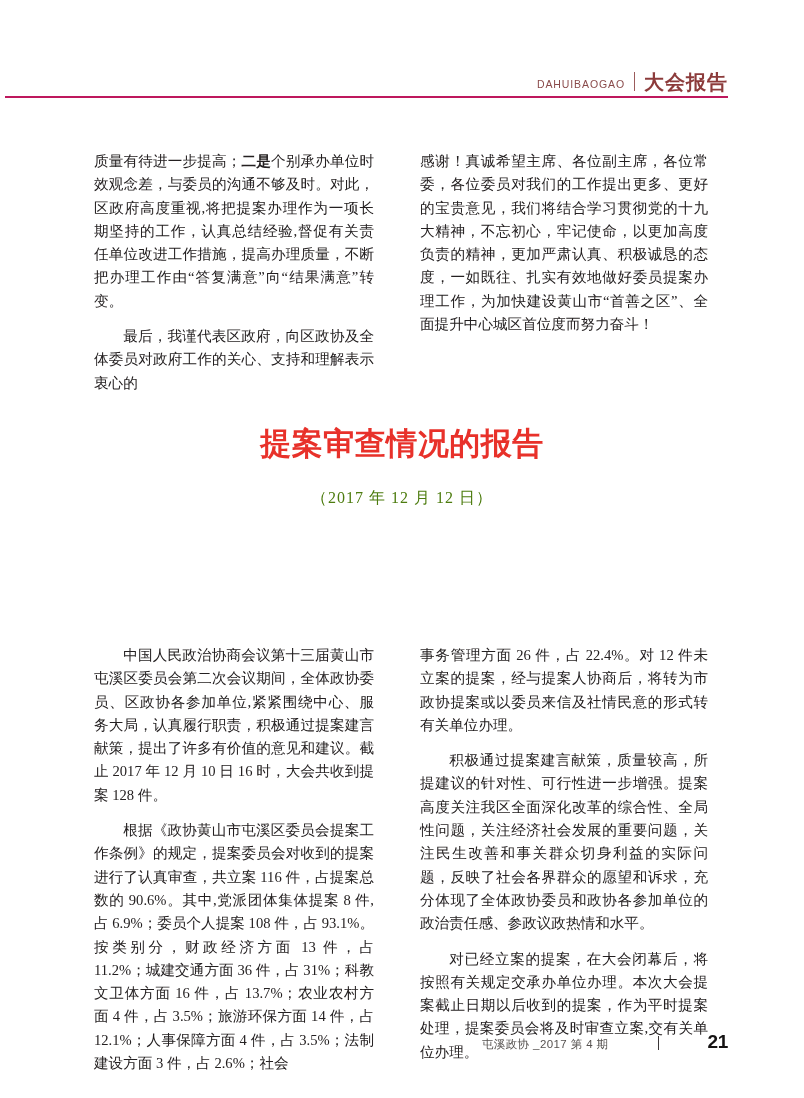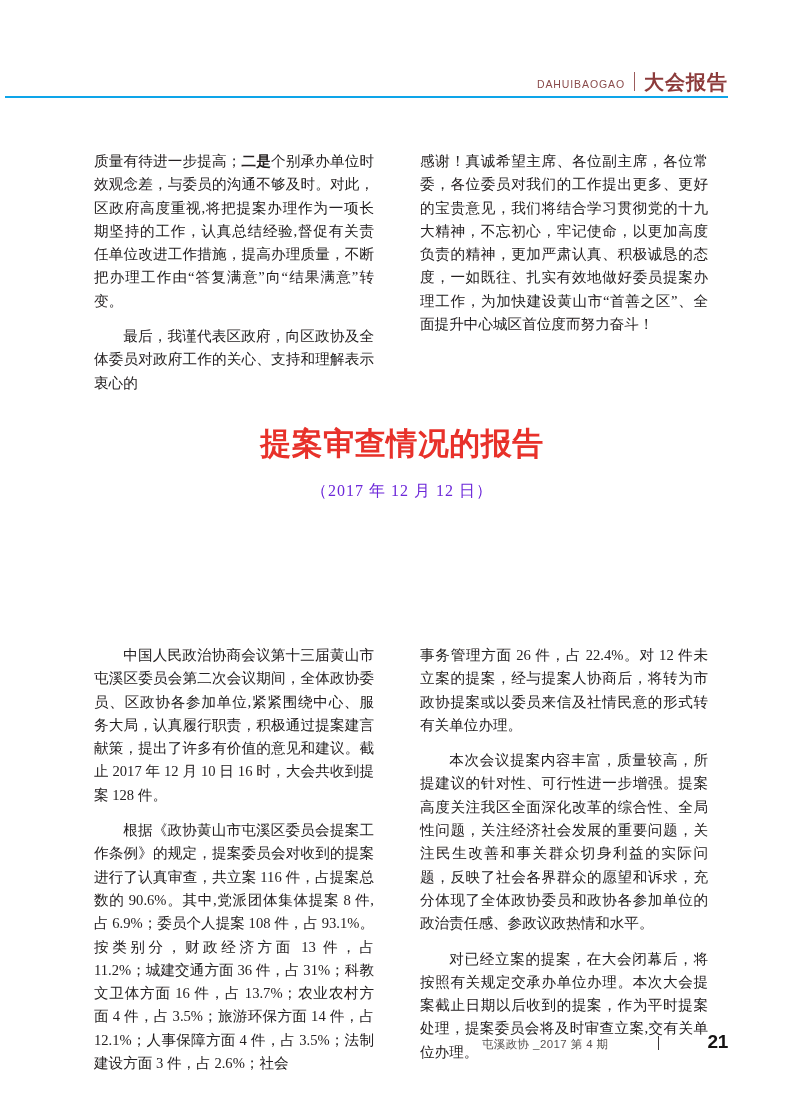--- a/index.html
+++ b/index.html
@@ -29,21 +29,21 @@
   
   .page-header {
     position: absolute;
     left: 5px;
     top: 62px;
     width: 723px;
     height: 36px;
     display: flex;
     align-items: flex-end;
     justify-content: flex-end;
-    border-bottom: 2px solid #0ea5e9;
+    border-bottom: 2px solid #be185d;
     box-sizing: border-box;
     padding-bottom: 4px;
   }
   .header-pinyin {
     font-family: "Liberation Sans", "DejaVu Sans", sans-serif;
     font-size: 10.5px;
     letter-spacing: 0.9px;
     color: #8a4a4a;
     line-height: 1;
     padding-bottom: 3px;
@@ -108,25 +108,25 @@
   }
   .subtitle {
     margin-top: 13px;
     font-family: "Liberation Serif", "DejaVu Serif", serif;
     font-size: 17px;
     line-height: 26px;
     color: #2a2627;
     letter-spacing: 0.6px;
   }
   .dateline {
-    margin-top: 17px;
+    margin-top: 24px;
     font-family: "Liberation Serif", "DejaVu Serif", serif;
     font-size: 16px;
     line-height: 24px;
-    color: #6d28d9;
+    color: #4d7c0f;
     letter-spacing: 1px;
   }
 
   
   #body-col-left  { left: 82px;  top: 632px; width: 304px; }
   #body-col-right { left: 408px; top: 632px; width: 312px; }
 
   
   .page-footer {
     position: absolute;
@@ -185,21 +185,21 @@
     <div class="dateline">（2017 年 12 月 12 日）</div>
   </div>
 
   <div class="col-text" id="body-col-left">
     <p>中国人民政治协商会议第十三届黄山市屯溪区委员会第二次会议期间，全体政协委员、区政协各参加单位,紧紧围绕中心、服务大局，认真履行职责，积极通过提案建言献策，提出了许多有价值的意见和建议。截止 2017 年 12 月 10 日 16 时，大会共收到提案 128 件。</p>
     <p>根据《政协黄山市屯溪区委员会提案工作条例》的规定，提案委员会对收到的提案进行了认真审查，共立案 116 件，占提案总数的 90.6%。其中,党派团体集体提案 8 件,占 6.9%；委员个人提案 108 件，占 93.1%。按类别分，财政经济方面 13 件，占 11.2%；城建交通方面 36 件，占 31%；科教文卫体方面 16 件，占 13.7%；农业农村方面 4 件，占 3.5%；旅游环保方面 14 件，占 12.1%；人事保障方面 4 件，占 3.5%；法制建设方面 3 件，占 2.6%；社会</p>
   </div>
 
   <div class="col-text" id="body-col-right">
     <p class="noindent">事务管理方面 26 件，占 22.4%。对 12 件未立案的提案，经与提案人协商后，将转为市政协提案或以委员来信及社情民意的形式转有关单位办理。</p>
-    <p>本次会议提案内容丰富，质量较高，所提建议的针对性、可行性进一步增强。提案高度关注我区全面深化改革的综合性、全局性问题，关注经济社会发展的重要问题，关注民生改善和事关群众切身利益的实际问题，反映了社会各界群众的愿望和诉求，充分体现了全体政协委员和政协各参加单位的政治责任感、参政议政热情和水平。</p>
+    <p>积极通过提案建言献策，质量较高，所提建议的针对性、可行性进一步增强。提案高度关注我区全面深化改革的综合性、全局性问题，关注经济社会发展的重要问题，关注民生改善和事关群众切身利益的实际问题，反映了社会各界群众的愿望和诉求，充分体现了全体政协委员和政协各参加单位的政治责任感、参政议政热情和水平。</p>
     <p>对已经立案的提案，在大会闭幕后，将按照有关规定交承办单位办理。本次大会提案截止日期以后收到的提案，作为平时提案处理，提案委员会将及时审查立案,交有关单位办理。</p>
   </div>
 
   <div class="page-footer">
     <span class="footer-issue">屯溪政协 _2017 第 4 期</span>
     <span class="footer-rule"></span>
     <span class="footer-pageno">21</span>
   </div>
 
 </div>

